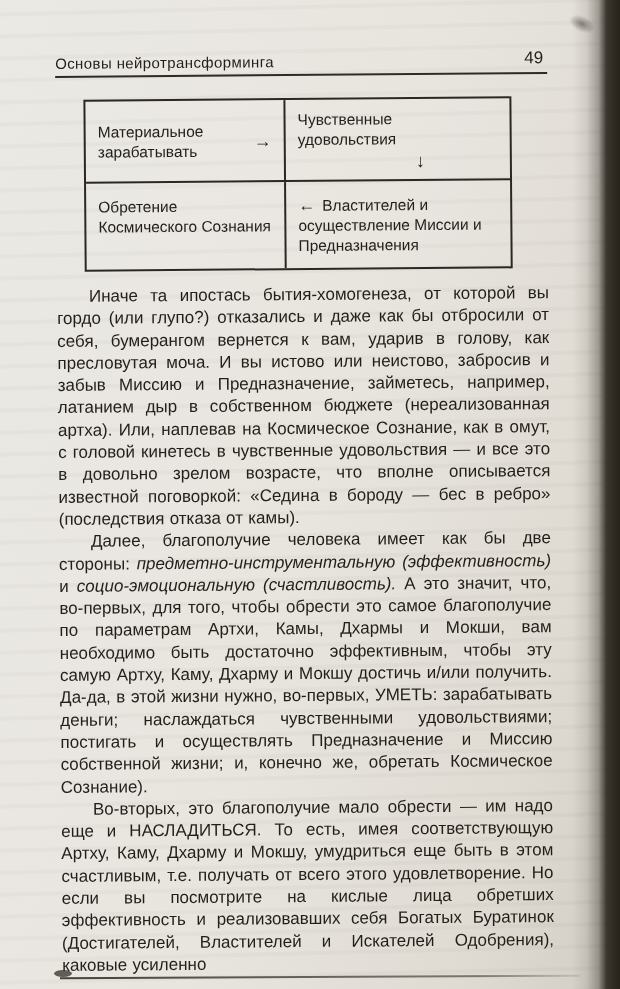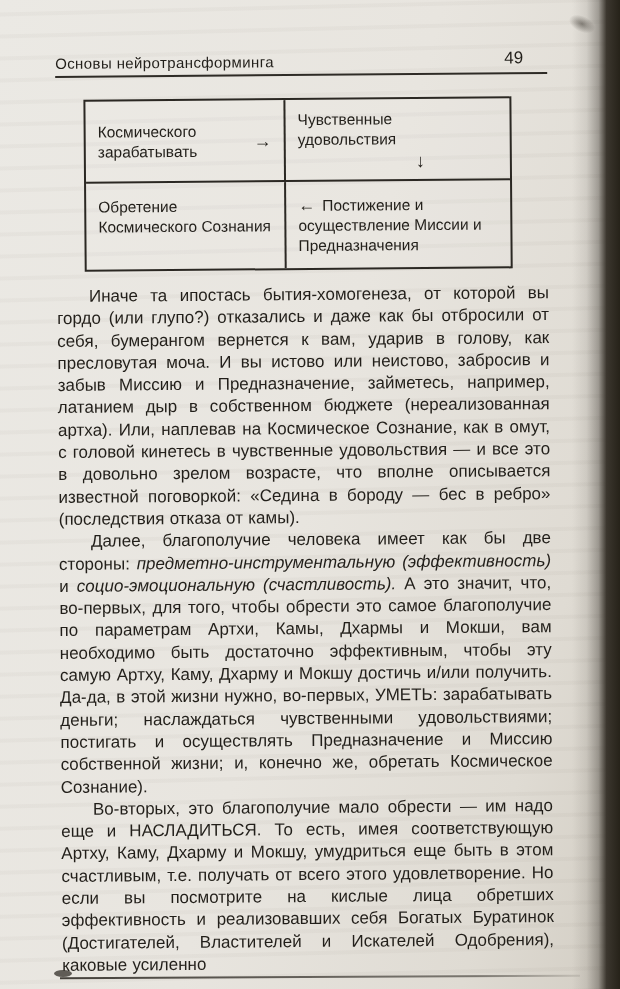--- a/index.html
+++ b/index.html
@@ -25,21 +25,21 @@
     transform: rotate(-0.45deg);
     transform-origin: 50% 0;
   }
   .header {
     display: flex; justify-content: space-between; align-items: flex-end;
     border-bottom: 2px solid #2e2b26;
     padding-bottom: 4px;
     margin-bottom: 22px;
   }
   .running-title { font-size: 15px; letter-spacing: 0.4px; }
-  .page-number { font-size: 17px; margin-right: 24px; }
+  .page-number { font-size: 17px; margin-right: 4px; }
 
   .schema-table {
     width: 424px;
     margin: 0 0 14px 28px;
     border: 2px solid #2b2823;
     display: grid;
     grid-template-columns: 200px 1fr;
     font-size: 15.5px;
     line-height: 20px;
     background: rgba(255,255,255,0.06);
@@ -107,39 +107,39 @@
 
     <div class="header">
       <span class="running-title">Основы нейротрансформинга</span>
       <span class="page-number">49</span>
     </div>
 
     <div class="schema-table">
 
       <div class="cell cell-tl">
         <div class="cell-lines">
-          <div class="line">Космического</div>
+          <div class="line">Материальное</div>
           <div class="line">зарабатывать</div>
         </div>
         <span class="arrow">→</span>
       </div>
 
       <div class="cell cell-tr">
         <div class="line">Чувственные</div>
         <div class="line">удовольствия</div>
         <div class="arrow arrow-down">↓</div>
       </div>
 
       <div class="cell cell-bl">
         <div class="line">Обретение</div>
         <div class="line">Космического Сознания</div>
       </div>
 
       <div class="cell cell-br">
-        <div class="line"><span class="arrow arrow-inline">←</span><span>Постижение и</span></div>
+        <div class="line"><span class="arrow arrow-inline">←</span><span>Властителей и</span></div>
         <div class="line">осуществление Миссии и</div>
         <div class="line">Предназначения</div>
       </div>
 
     </div>
 
     <p>Иначе та ипостась бытия-хомогенеза, от которой вы гордо (или глупо?) отказались и даже как бы отбросили от себя, бумерангом вернется к вам, ударив в голову, как пресловутая моча. И вы истово или неистово, забросив и забыв Миссию и Предназначение, займетесь, например, латанием дыр в собственном бюджете (нереализованная артха). Или, наплевав на Космическое Сознание, как в омут, с головой кинетесь в чувственные удовольствия — и все это в довольно зрелом возрасте, что вполне описывается известной поговоркой: «Седина в бороду — бес в ребро» (последствия отказа от камы).</p>
 
     <p><span>Далее, благополучие человека имеет как бы две стороны: </span><span class="italic">предметно-инструментальную (эффективность)</span><span> и </span><span class="italic">социо-эмоциональную (счастливость).</span><span> А это значит, что, во-первых, для того, чтобы обрести это самое благополучие по параметрам Артхи, Камы, Дхармы и Мокши, вам необходимо быть достаточно эффективным, чтобы эту самую Артху, Каму, Дхарму и Мокшу достичь и/или получить. Да-да, в этой жизни нужно, во-первых, УМЕТЬ: зарабатывать деньги; наслаждаться чувственными удовольствиями; постигать и осуществлять Предназначение и Миссию собственной жизни; и, конечно же, обретать Космическое Сознание).</span></p>
 

